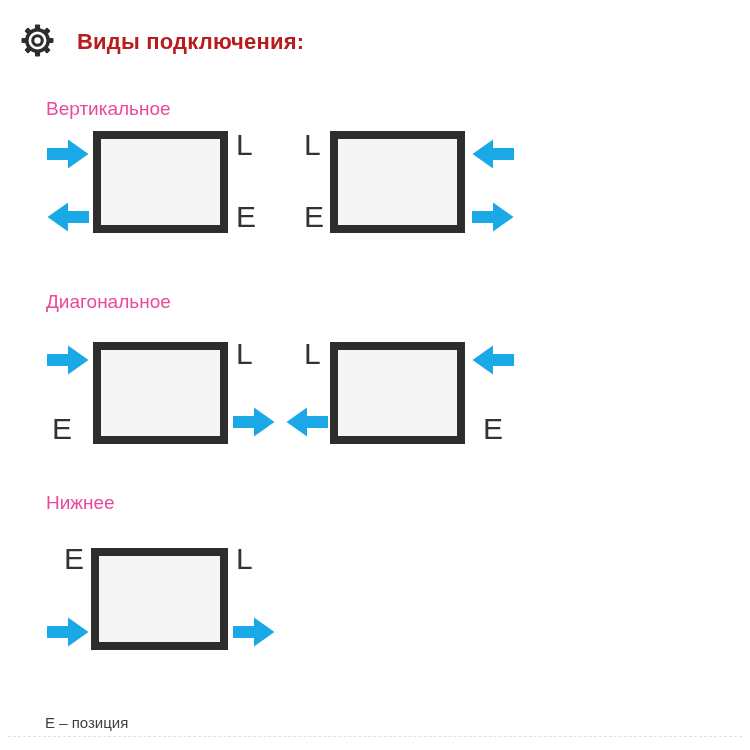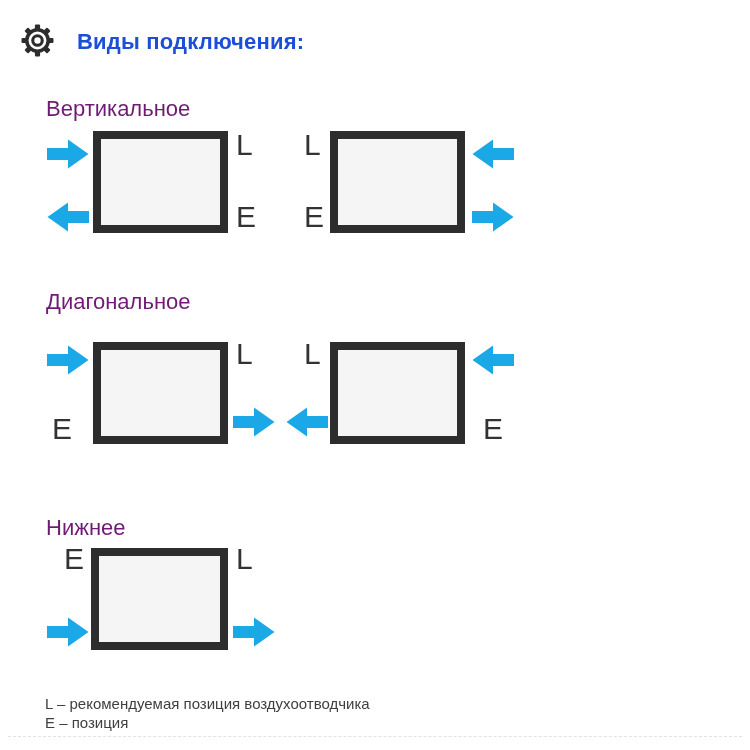--- a/index.html
+++ b/index.html
@@ -2,25 +2,25 @@
 <html><head>
 <meta charset="utf-8">
 <style>
   html,body{margin:0;padding:0;background:#fff;}
   body{font-family:"Liberation Sans","DejaVu Sans",sans-serif;}
   .canvas{position:relative;width:750px;height:750px;background:#ffffff;overflow:hidden;}
 
   
   .hdr-icon{position:absolute;left:21px;top:24px;width:33px;height:33px;}
   .hdr-title{position:absolute;left:77px;top:28px;margin:0;font-size:22px;line-height:27px;
-             font-weight:700;color:#1d4ed8;letter-spacing:.2px;}
+             font-weight:700;color:#b91c1c;letter-spacing:.2px;}
 
   
-  .sec-title{position:absolute;font-size:22px;line-height:26px;font-weight:400;color:#701a75;}
-  .t1{left:46px;top:96px}.t2{left:46px;top:289px}.t3{left:46px;top:515px}
+  .sec-title{position:absolute;font-size:19px;line-height:26px;font-weight:400;color:#ec4899;}
+  .t1{left:46px;top:96px}.t2{left:46px;top:289px}.t3{left:46px;top:490px}
 
   
   .radiator{position:absolute;width:135px;height:102px;box-sizing:border-box;
             border:8px solid #2d2d2d;background:#f5f5f5;}
   .r1a{left:93px;top:131px}.r1b{left:330px;top:131px}
   .r2a{left:93px;top:342px}.r2b{left:330px;top:342px}
   .r3a{left:91px;top:548px;width:137px}
 
   
   .lbl{position:absolute;font-size:30px;line-height:30px;color:#333333;font-weight:400;}
@@ -144,17 +144,16 @@
           <polygon fill="#1ba8e6" points="0,9 21,9 21,0.5 41.5,15 21,29.5 21,21 0,21"></polygon>
         </svg>
     </span>
     <span class="arrow a10">
       <svg viewBox="0 0 42 30">
           <polygon fill="#1ba8e6" points="0,9 21,9 21,0.5 41.5,15 21,29.5 21,21 0,21"></polygon>
         </svg>
     </span>
   </div>
 
-  <div class="legend-line lg1">L – рекомендуемая позиция воздухоотводчика</div>
   <div class="legend-line lg2">E – позиция</div>
 
   <div class="dashed-divider"></div>
 </div>
 
 </body></html>

